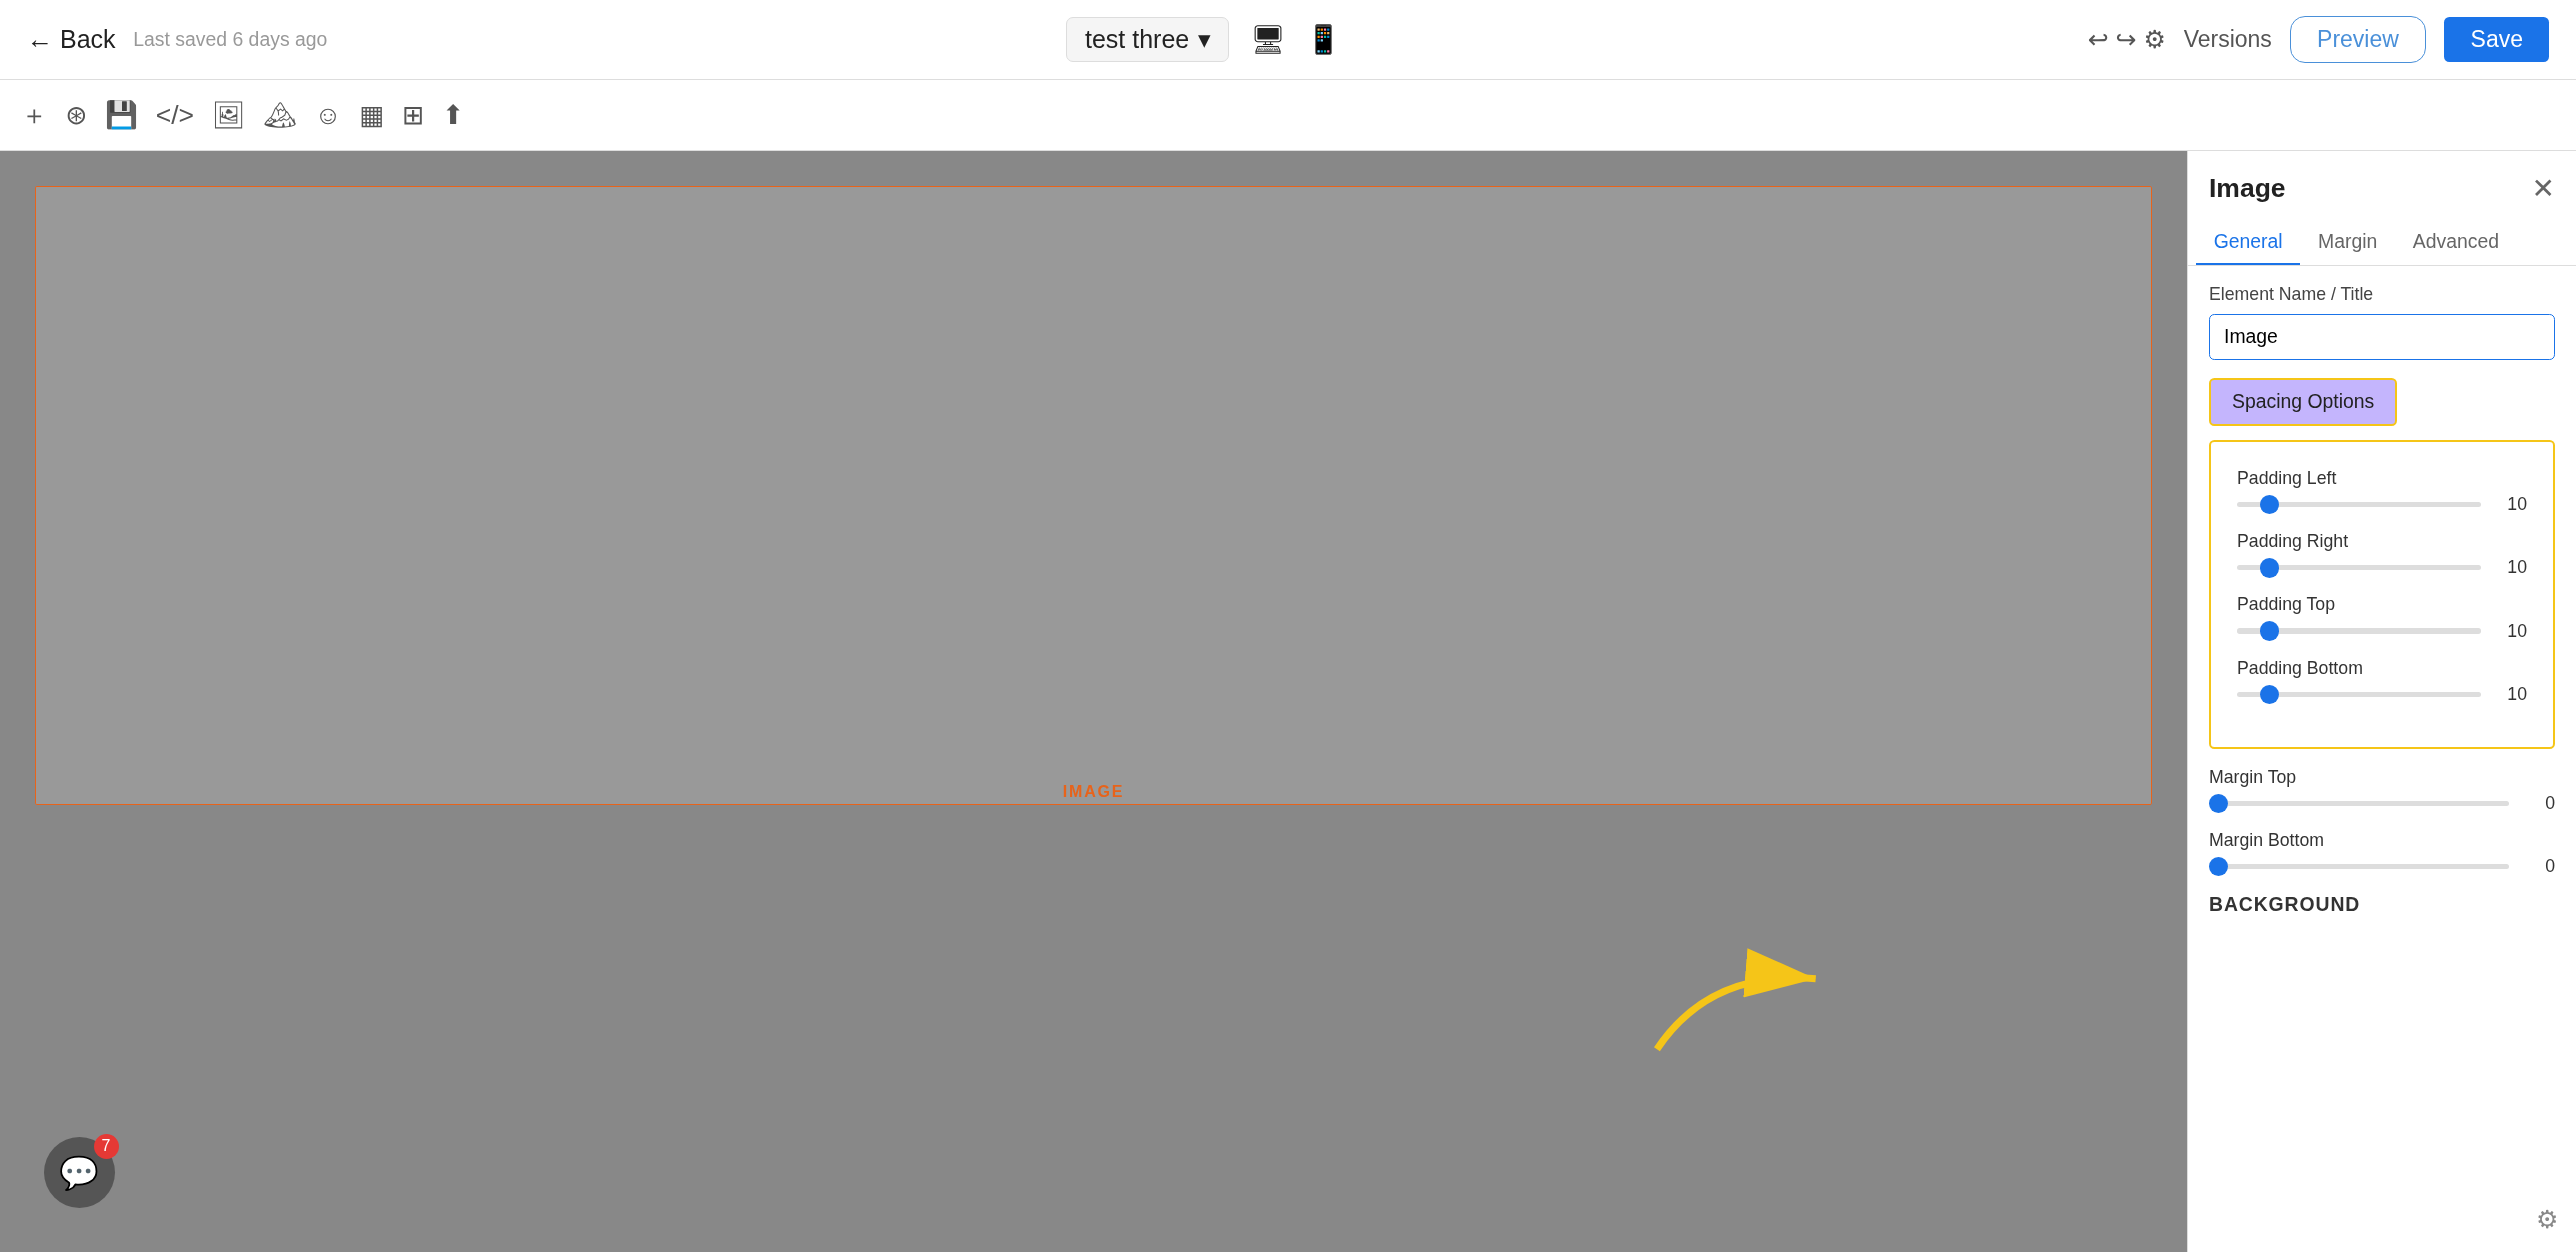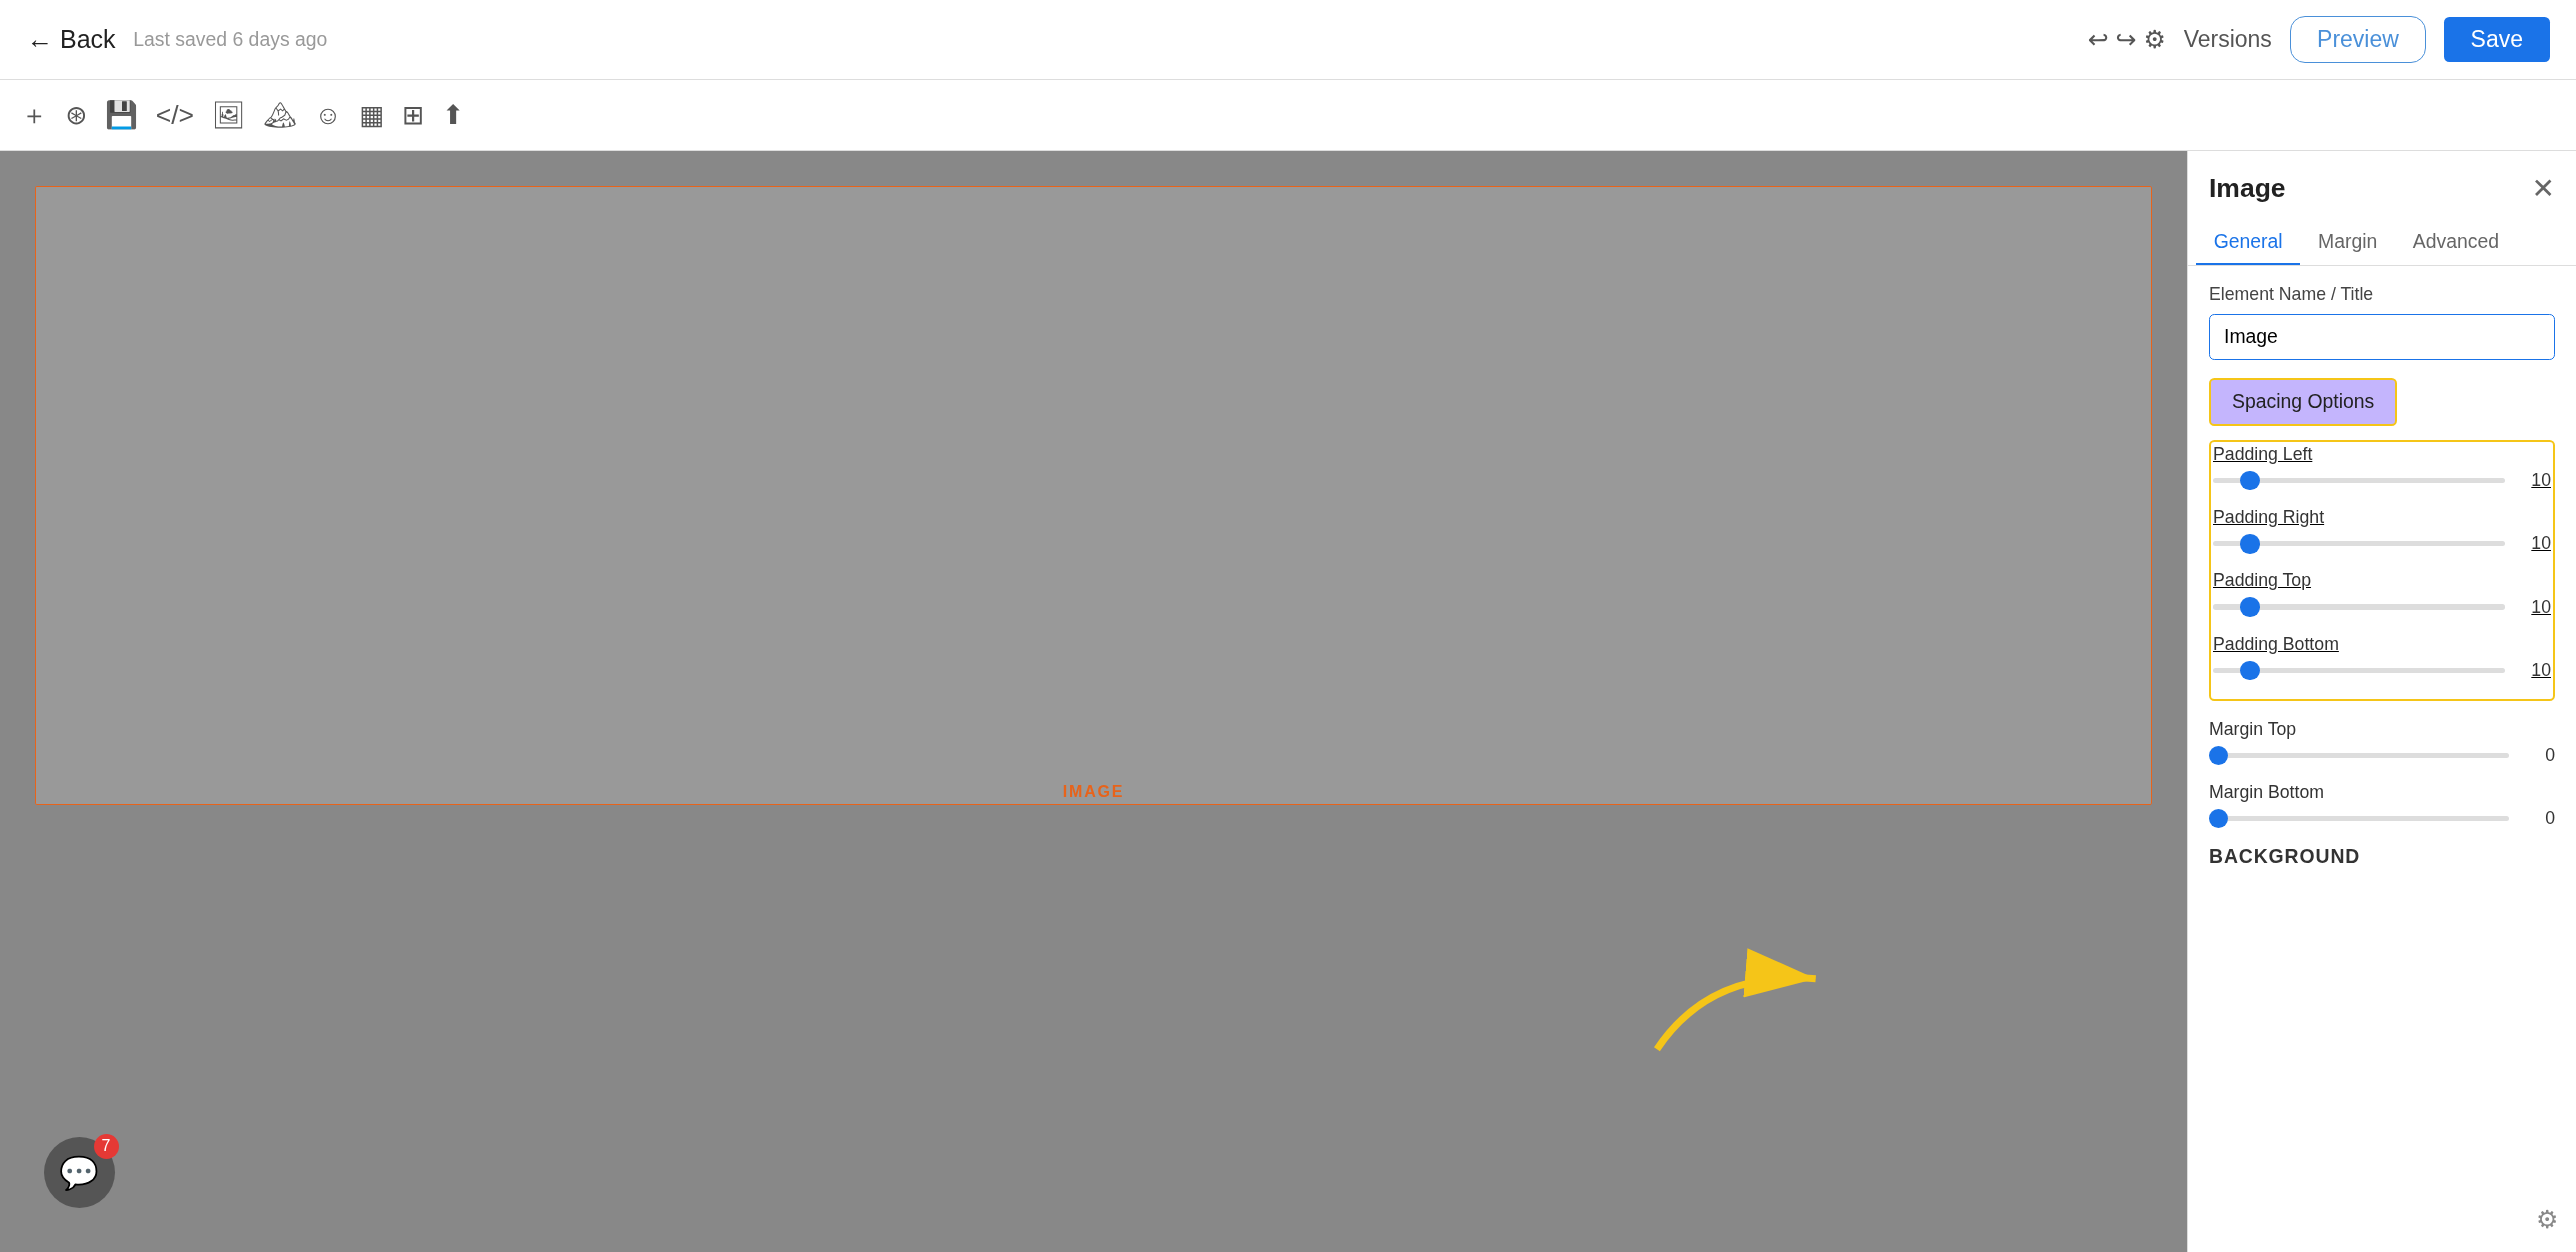--- a/index.html
+++ b/index.html
@@ -105,23 +105,22 @@
     
     .spacing-options-btn {
       border: 2.7px solid #f5c518; background: #c4b5fd;
       color: #222; font-size: 19.4px; padding: 10.6px 21px;
       border-radius: 5.3px; cursor: pointer; margin-bottom: 14px;
       display: inline-block;
     }
 
     
     .spacing-box {
-      border: 2.7px solid #f5c518; border-radius: 5.3px; padding: 2px;
+      border: 2.7px solid #f5c518; border-radius: 5.3px; padding: 26px;
       background: #fff;
-      text-decoration: underline;
     }
 
     .slider-group { margin-bottom: 16px; }
     .slider-row { display: flex; align-items: center; gap: 10.6px; }
     .slider-label { font-size: 17.7px; color: #333; margin-bottom: 5.3px; }
     .slider-input {
       flex: 1; -webkit-appearance: none; appearance: none;
       height: 5.3px; border-radius: 2.7px; background: #ddd; outline: none;
       cursor: pointer;
     }
@@ -165,20 +164,30 @@
 
 <div class="header">
   <div class="header-left">
     <button class="back-btn">
       <span class="back-arrow">←</span>
       <span>Back</span>
     </button>
     <span class="last-saved">Last saved 6 days ago</span>
   </div>
 
+  <div class="header-center">
+    <button class="project-name-btn">
+      <span>test three</span>
+      <span>▾</span>
+    </button>
+    <div class="device-btns">
+      <button class="device-btn active">🖥</button>
+      <button class="device-btn">📱</button>
+    </div>
+  </div>
 
   <div class="header-right">
     <div class="undo-redo">
       <button class="undo-btn">↩</button>
       <button class="redo-btn">↪</button>
       <button class="redo-btn">⚙</button>
     </div>
     <button class="versions-btn">Versions</button>
     <button class="preview-btn">Preview</button>
     <button class="save-btn">Save</button>

